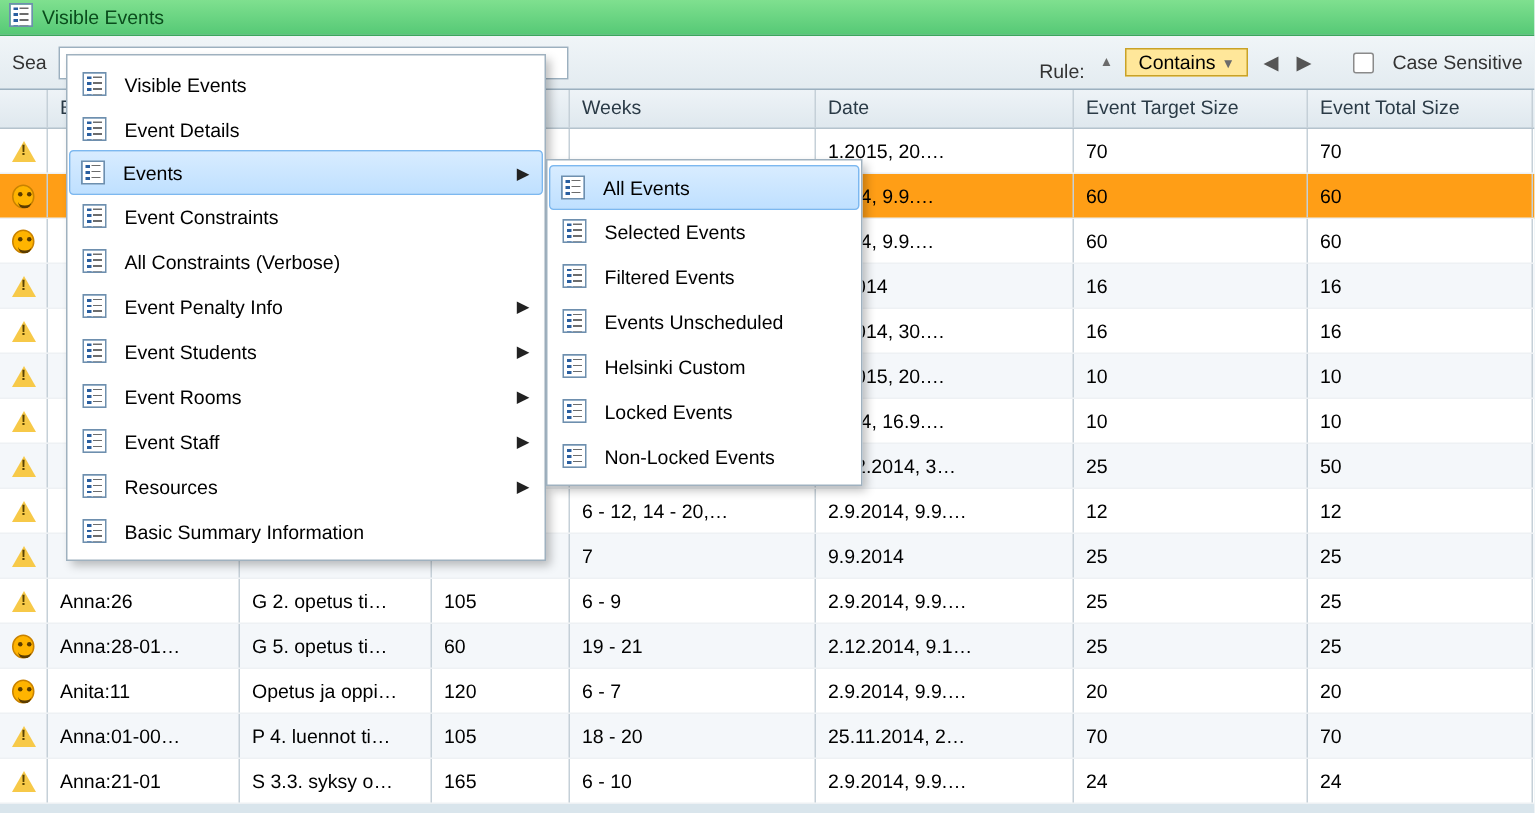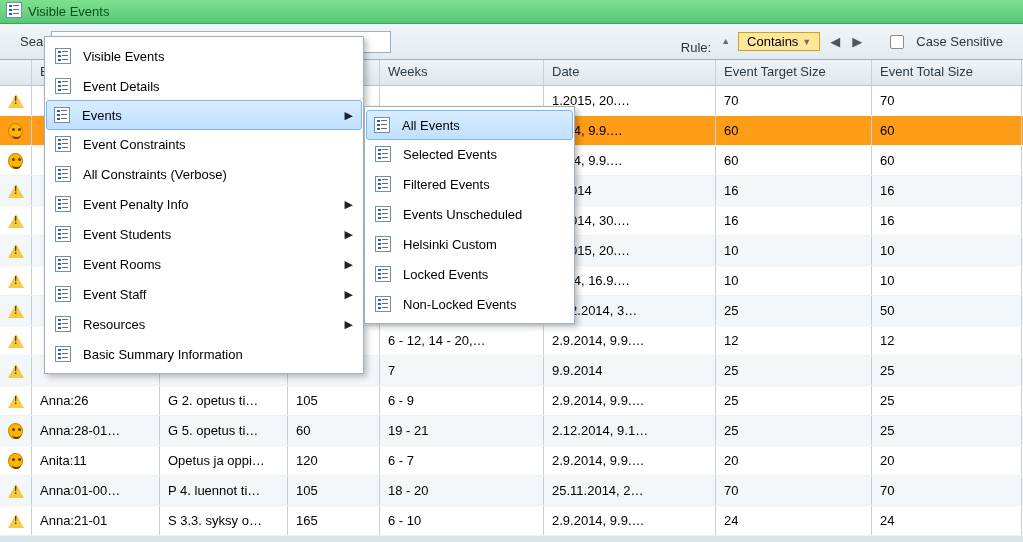--- a/index.html
+++ b/index.html
@@ -22,21 +22,21 @@
     color: #0a4c1c;
     font-weight: 500;
   }
   .titlebar .ticon { margin-right: 6px; }
   .toolbar {
     height: 36px;
     background: linear-gradient(#f0f5f8, #e3ebf0);
     border-bottom: 1px solid #9cb0bf;
     display: flex;
     align-items: center;
-    padding: 0 20px;
+    padding: 0 8px;
     gap: 8px;
   }
   .search-label { color: #333; }
   .search-input {
     flex: 0 0 340px;
     height: 22px;
     border: 1px solid #9cb0bf;
     background: #fff;
     padding: 0 4px;
   }

